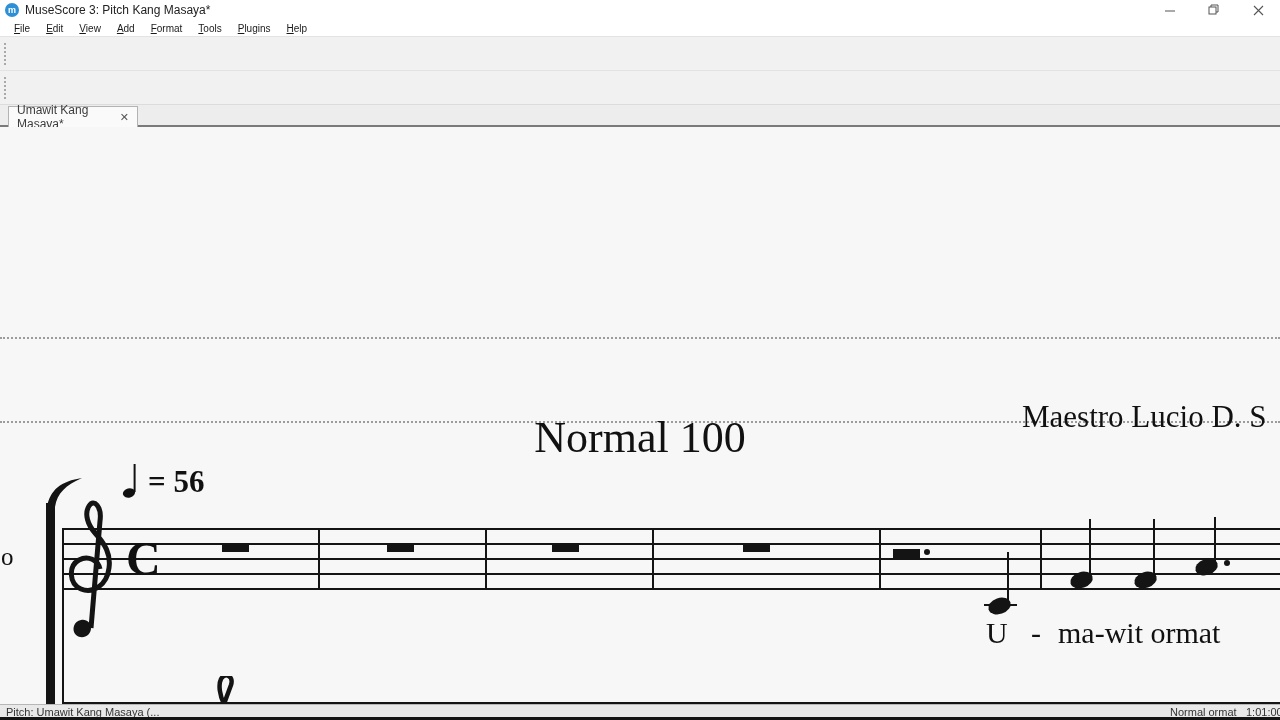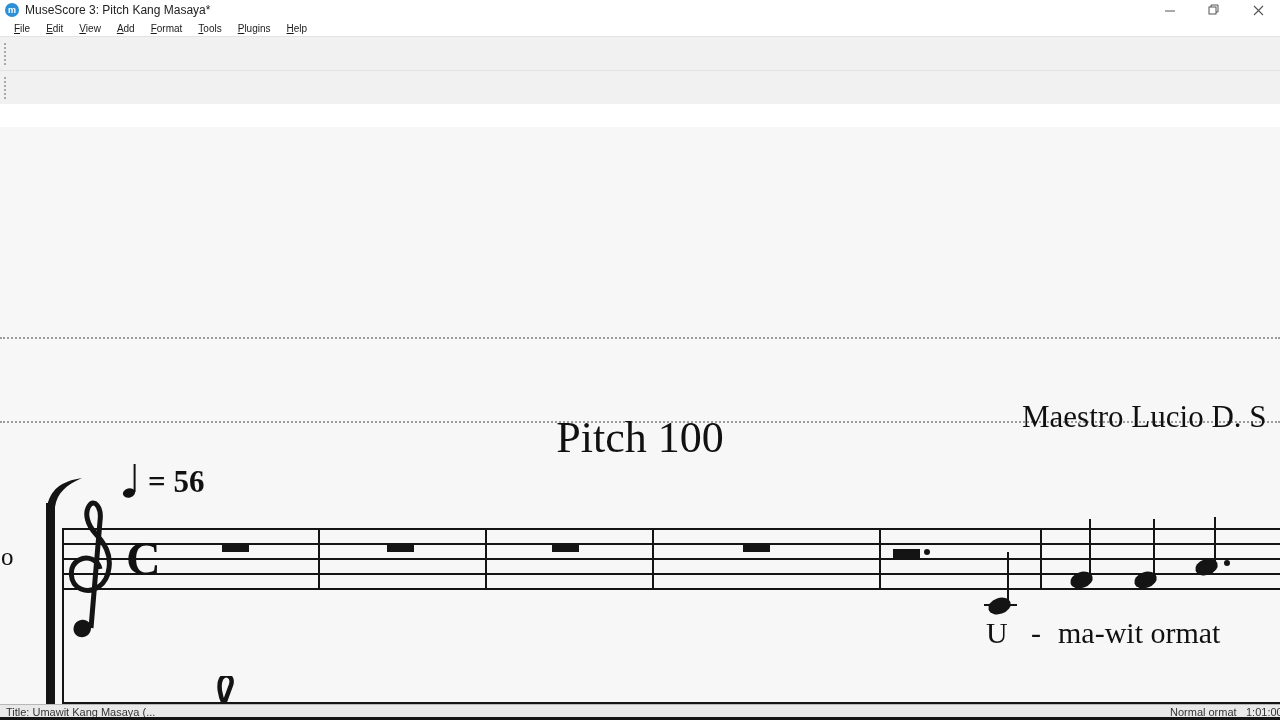--- a/index.html
+++ b/index.html
@@ -396,28 +396,34 @@
       <span>2</span>
     </div>
     <div class="abs voice" style="left:840px;top:78px;">
       <span>3</span>
     </div>
     <div class="abs voice" style="left:856px;top:78px;">
       <span>4</span>
     </div>
   </div>
 
+  <div class="abs tabbar">
+    <div class="abs tab">
+      <span>Umawit Kang Masaya*</span>
+      <span class="x">✕</span>
+    </div>
+  </div>
 
   <div class="abs page"></div>
 
   <div class="abs dashline" style="top:337px;"></div>
   <div class="abs dashline" style="top:421px;"></div>
 
   <div class="abs scomposer">Maestro Lucio D. S</div>
-  <div class="abs ssub">Pitch 100</div>
+  <div class="abs ssub">Normal 100</div>
 
   <div class="abs tempo">
     <svg width="16" height="40">
       <ellipse cx="7" cy="33" rx="6.2" ry="4.6" transform="rotate(-15 7 33)" fill="#111"></ellipse>
       <line x1="12.6" y1="32" x2="12.6" y2="4" stroke="#111" stroke-width="2"></line>
     </svg>
     <span class="tempo-txt">= 56</span>
   </div>
 
   <div class="abs instr">o</div>
@@ -469,19 +475,19 @@
   <div class="abs lyric" style="left:986px;">U</div>
   <div class="abs lyric" style="left:1031px;">-</div>
   <div class="abs lyric" style="left:1058px;">ma-wit ormat</div>
 
   <div class="abs" style="left:62px;top:702px;width:1218px;height:2px;background:#141414;"></div>
   <svg class="abs" style="left:206px;top:676px;" width="40" height="28">
     <path d="M18 28 L25 9 C28 0 19 -4 15 3 C12 9 14 20 18 28" fill="none" stroke="#141414" stroke-width="4.5"></path>
   </svg>
 
   <div class="abs statusbar">
-    <span class="abs" style="left:6px;top:1px;">Title: Umawit Kang Masaya (...</span>
+    <span class="abs" style="left:6px;top:1px;">Pitch: Umawit Kang Masaya (...</span>
     <span class="abs" style="left:1170px;top:1px;">Normal ormat</span>
     <span class="abs" style="left:1246px;top:1px;">1:01:000</span>
   </div>
   <div class="abs bottomstrip"></div>
 
 </div>
 
 </body></html>

